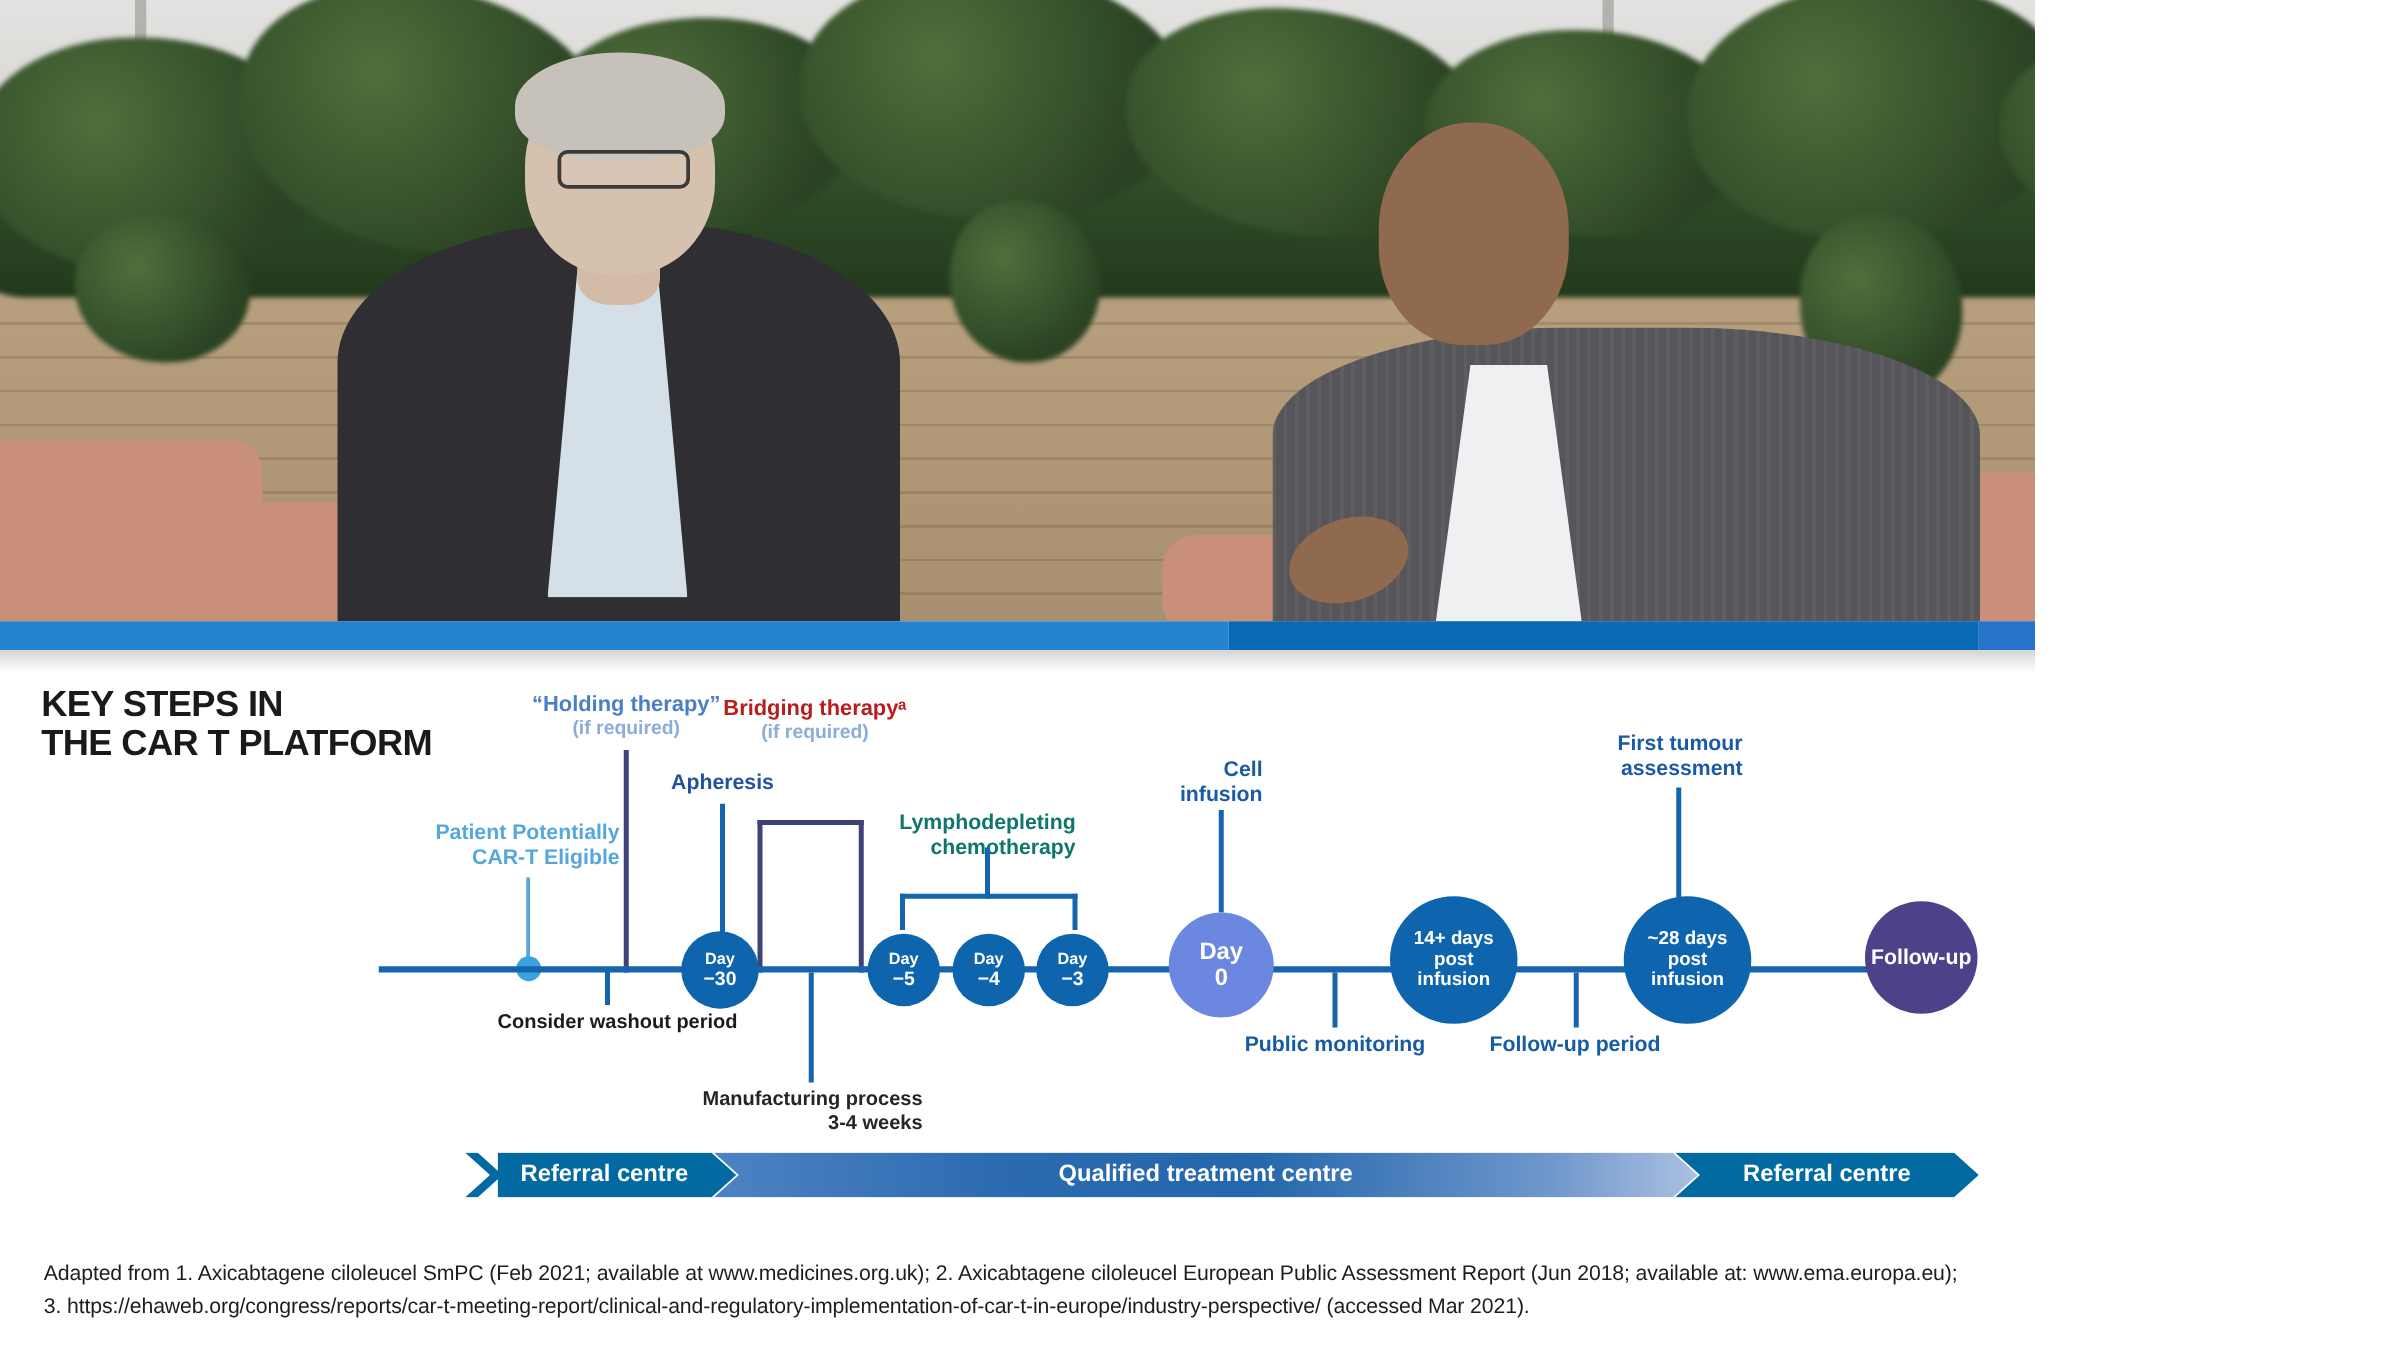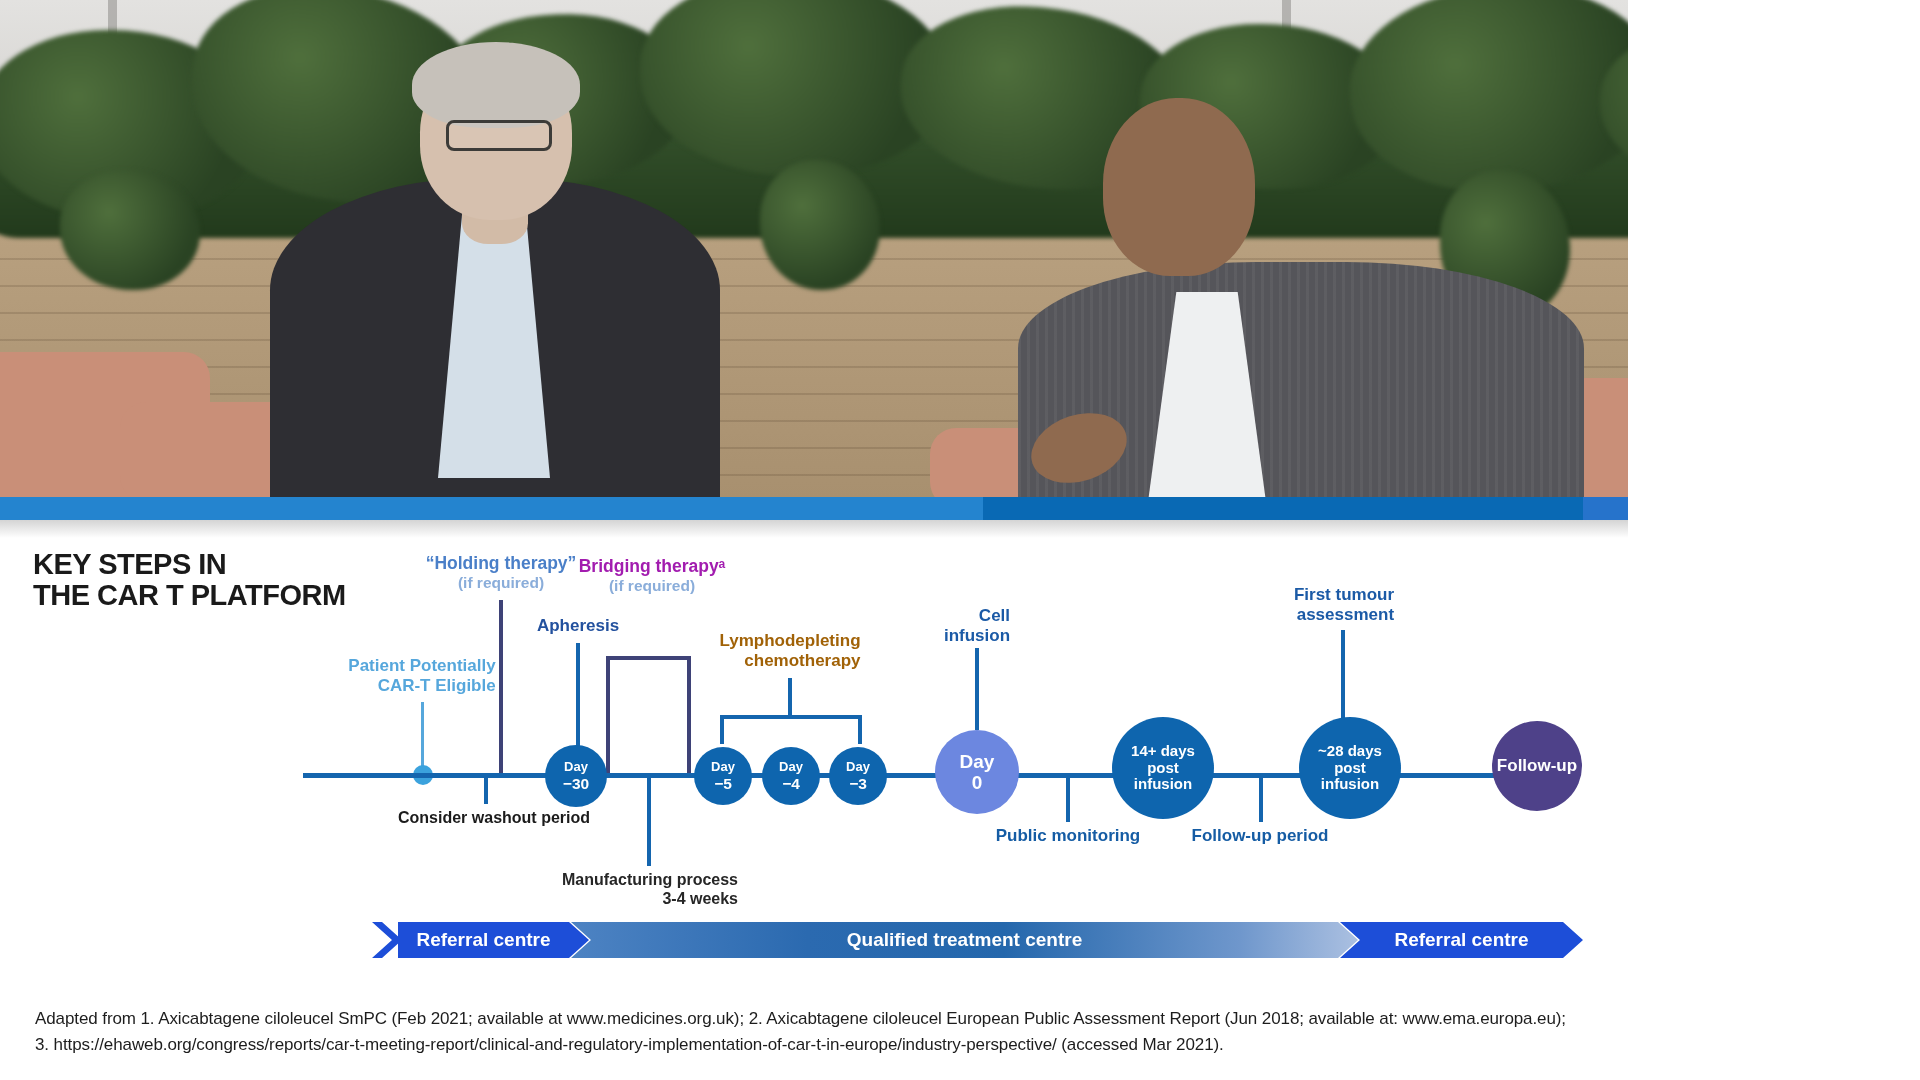--- a/index.html
+++ b/index.html
@@ -64,21 +64,21 @@
   .c-day0{background:#6c87e0;}
   .c-purple{background:#4e4189;}
   .fs13{font-size:13px;} .fs155{font-size:15.5px;} .fs15{font-size:15px;}
   .fs17{font-size:17px;} .fs19{font-size:19px;}
 
   
   .banner-seg{position:absolute;top:922px;height:36px;color:#fff;font-weight:bold;font-size:19px;
               display:flex;align-items:center;justify-content:center;}
   .chev-both{clip-path:polygon(0 0,calc(100% - 20px) 0,100% 50%,calc(100% - 20px) 100%,0 100%,20px 50%);}
   .chev-right{clip-path:polygon(0 0,calc(100% - 20px) 0,100% 50%,calc(100% - 20px) 100%,0 100%);}
-  .teal{background:#1d4ed8;}
+  .teal{background:#0369a1;}
   .qtc{background:linear-gradient(90deg,#4d83c3 0%,#2b6ab0 30%,#2467ac 55%,#6f97cc 85%,#abc0e1 100%);}
 
   
   .footnote{position:absolute;left:35px;color:#1d1d1d;font-size:17px;white-space:nowrap;letter-spacing:-.1px;}
 </style>
 </head>
 <body>
 
 <div class="stage">
 
@@ -142,31 +142,31 @@
 
   <div class="page-title">
     <div>KEY STEPS IN</div>
     <div>THE CAR T PLATFORM</div>
   </div>
 
   <div>
 
     <div class="lbl fs17" style="left:501px;top:553px;color:#4a7fc8;font-size:17.5px;">“Holding therapy”</div>
     <div class="lbl" style="left:501px;top:574px;color:#8aadda;font-size:15.5px;font-weight:600;">(if required)</div>
-    <div class="lbl fs17" style="left:652px;top:556px;color:#a21caf;font-size:17.5px;">Bridging therapyᵃ</div>
+    <div class="lbl fs17" style="left:652px;top:556px;color:#b91c1c;font-size:17.5px;">Bridging therapyᵃ</div>
     <div class="lbl" style="left:652px;top:577px;color:#8aadda;font-size:15.5px;font-weight:600;">(if required)</div>
 
     <div class="lbl fs17" style="left:578px;top:616px;color:#23519e;">Apheresis</div>
 
     <div class="lbl fs17" style="left:422px;top:656px;color:#56a7dc;">
       <div>Patient Potentially</div>
       <div>CAR-T Eligible</div>
     </div>
 
-    <div class="lbl fs17" style="left:790px;top:631px;color:#a16207;">
+    <div class="lbl fs17" style="left:790px;top:648px;color:#0f766e;">
       <div>Lymphodepleting</div>
       <div>chemotherapy</div>
     </div>
 
     <div class="lbl fs17" style="left:977px;top:606px;color:#1b5aa6;">
       <div>Cell</div>
       <div>infusion</div>
     </div>
 
     <div class="lbl fs17" style="left:1344px;top:585px;color:#1b5aa6;">

